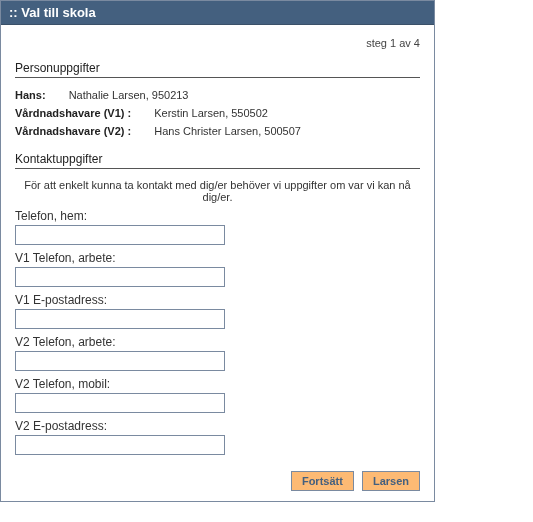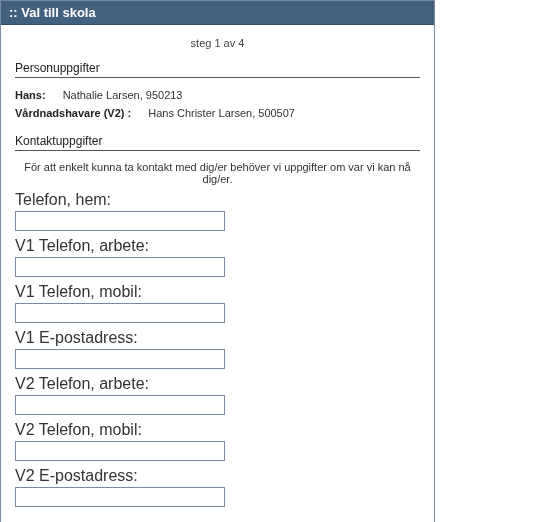--- a/index.html
+++ b/index.html
@@ -21,21 +21,21 @@
     color: #fff;
     font-weight: bold;
     font-size: 13px;
     padding: 4px 8px;
     border-bottom: 1px solid #3a5068;
   }
   .content {
     padding: 8px 14px 10px 14px;
   }
   .step {
-    text-align: center;
+    text-align: right;
     font-size: 11px;
     color: #444;
     padding: 4px 0 6px 0;
   }
   .section-title {
     font-weight: normal;
     font-size: 12px;
     color: #222;
     padding: 6px 0 2px 0;
     border-bottom: 1px solid #555;
@@ -45,33 +45,33 @@
     padding: 3px 0;
     font-size: 11px;
   }
   .info-row .lbl {
     font-weight: bold;
     color: #222;
     display: inline-block;
   }
   .info-row .val {
     color: #333;
-    margin-left: 14px;
+    margin-left: 20px;
   }
   .instruction {
     font-size: 11px;
     color: #333;
     padding: 2px 0 6px 0;
     text-align: center;
   }
   .field-group {
     margin-bottom: 6px;
   }
   .field-label {
-    font-size: 16px;
+    font-size: 12px;
     color: #333;
     padding-bottom: 2px;
   }
   .field-input {
     width: 210px;
     height: 20px;
     border: 1px solid #7a8aa0;
     font-family: Verdana, Arial, sans-serif;
     font-size: 11px;
     padding: 2px 4px;
@@ -104,44 +104,44 @@
   <div class="content">
     <div class="step">steg 1 av 4</div>
 
     <div class="section-title">Personuppgifter</div>
 
     <div class="info-row">
       <span class="lbl">Hans:</span>
       <span class="val">Nathalie Larsen, 950213</span>
     </div>
     <div class="info-row">
+      <span class="lbl">Vårdnadshavare (V1) :</span>
+      <span class="val">Kerstin Larsen, 550502</span>
+    </div>
+    <div class="info-row">
       <span class="lbl">Vårdnadshavare (V2) :</span>
       <span class="val">Hans Christer Larsen, 500507</span>
     </div>
 
     <div style="height:6px"></div>
 
     <div class="section-title">Kontaktuppgifter</div>
 
     <div class="instruction">För att enkelt kunna ta kontakt med dig/er behöver vi uppgifter om var vi kan nå dig/er.</div>
 
     <div class="field-group">
       <div class="field-label">Telefon, hem:</div>
       <input type="text" class="field-input" value="" style="">
     </div>
 
     <div class="field-group">
       <div class="field-label">V1 Telefon, arbete:</div>
       <input type="text" class="field-input" value="" style="">
     </div>
 
-    <div class="field-group">
-      <div class="field-label">V1 Telefon, mobil:</div>
-      <input type="text" class="field-input" value="" style="">
-    </div>
 
     <div class="field-group">
       <div class="field-label">V1 E-postadress:</div>
       <input type="text" class="field-input" value="" style="">
     </div>
 
     <div class="field-group">
       <div class="field-label">V2 Telefon, arbete:</div>
       <input type="text" class="field-input" value="" style="">
     </div>

